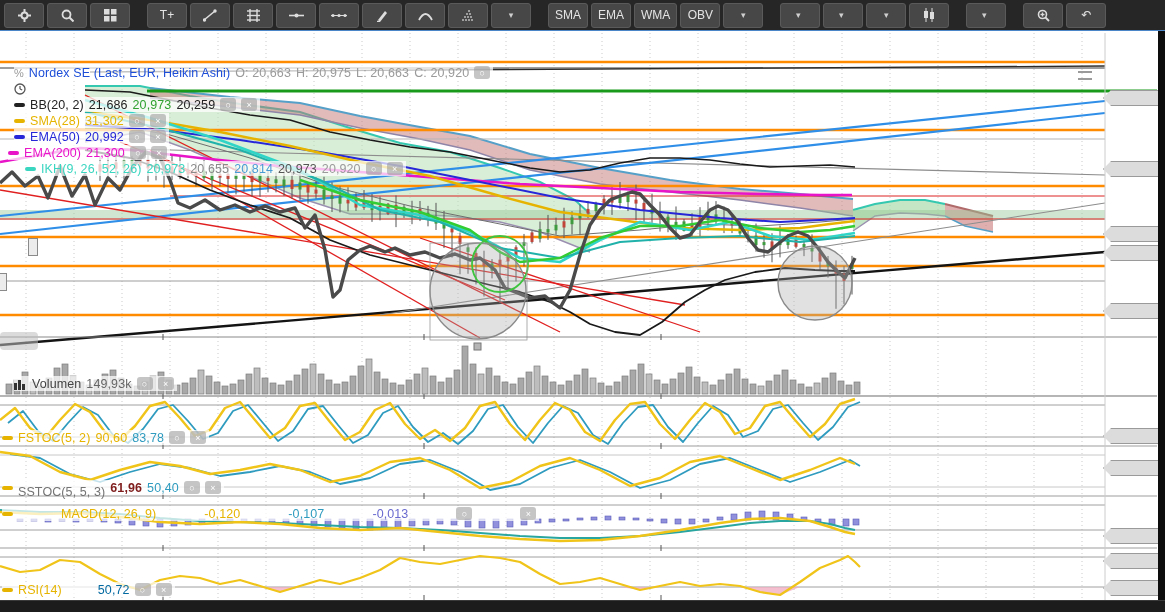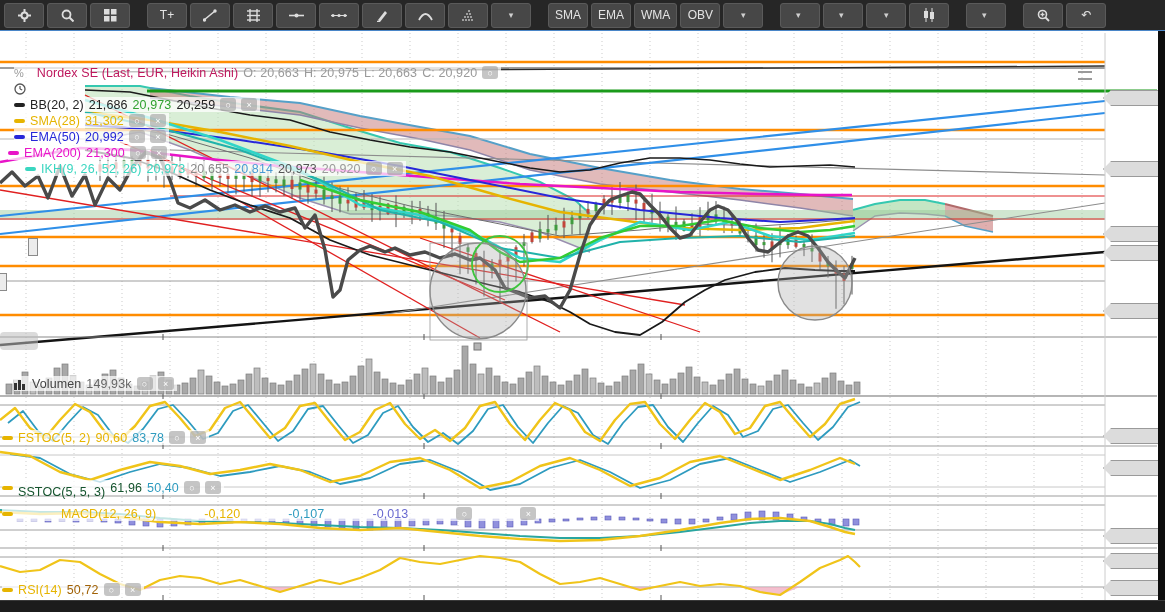--- a/index.html
+++ b/index.html
@@ -708,21 +708,21 @@
         <line x1="1105" y1="33" x2="1105" y2="600" stroke="#cccccc" stroke-width="1"></line>
         <g>
           <text x="155" y="333" fill="#7a7a7a" font-size="11px"></text>
           <text x="421" y="333" fill="#7a7a7a" font-size="11px"></text>
           <text x="655" y="333" fill="#7a7a7a" font-size="11px"></text>
         </g>
       </svg>
     <div id="overlays">
         <div class="lrow" style="top:34px;left:14px;">
           <span style="color:#9a9a9a;font-size:11px;">%</span>
-          <span class="seg" style="color:#be185d;margin-left:8px;">Nordex SE (Last, EUR, Heikin Ashi)</span>
+          <span class="seg" style="color:#1d4ed8;">Nordex SE (Last, EUR, Heikin Ashi)</span>
           <span class="seg" style="color:#9a9a9a;">O: 20,663</span>
           <span class="seg" style="color:#9a9a9a;">H: 20,975</span>
           <span class="seg" style="color:#9a9a9a;">L: 20,663</span>
           <span class="seg" style="color:#9a9a9a;">C: 20,920</span>
           <span class="mini">○</span>
         </div>
         <div class="lrow" style="top:50px;left:14px;">
           <svg width="12" height="12">
             <circle cx="6" cy="6" r="5" fill="none" stroke="#555" stroke-width="1.3"></circle>
             <line x1="6" y1="6" x2="6" y2="3" stroke="#555" stroke-width="1.2"></line>
@@ -786,39 +786,39 @@
         <div class="lrow" style="top:399px;left:2px;">
           <span class="dash" style="background:#e6b400;"></span>
           <span class="seg" style="color:#e6b400;">FSTOC(5, 2)</span>
           <span class="seg" style="color:#e6b400;">90,60</span>
           <span class="seg" style="color:#2e9bbf;">83,78</span>
           <span class="mini">○</span>
           <span class="mini">×</span>
         </div>
         <div class="lrow" style="top:449px;left:2px;">
           <span class="dash" style="background:#e6b400;"></span>
-          <span class="seg" style="color:#14532d;margin-top:8px;">SSTOC(5, 5, 3)</span>
-          <span class="seg" style="color:#14532d;">61,96</span>
+          <span class="seg" style="color:#737373;margin-top:8px;">SSTOC(5, 5, 3)</span>
+          <span class="seg" style="color:#7f1d1d;font-weight:bold;">61,96</span>
           <span class="seg" style="color:#2e9bbf;">50,40</span>
           <span class="mini">○</span>
           <span class="mini">×</span>
         </div>
         <div class="lrow" style="top:475px;left:2px;gap:48px;">
           <span class="dash" style="background:#e6b400;"></span>
           <span class="seg" style="color:#e6b400;">MACD(12, 26, 9)</span>
           <span class="seg" style="color:#e6b400;">-0,120</span>
           <span class="seg" style="color:#2e9bbf;">-0,107</span>
           <span class="seg" style="color:#6a6ad0;">-0,013</span>
           <span class="mini">○</span>
           <span class="mini">×</span>
         </div>
         <div class="lrow" style="top:551px;left:2px;">
           <span class="dash" style="background:#e6b400;"></span>
           <span class="seg" style="color:#e6b400;">RSI(14)</span>
-          <span class="seg" style="color:#a16207;">50,72</span>
+          <span class="seg" style="color:#0369a1;margin-left:31px;">50,72</span>
           <span class="mini">○</span>
           <span class="mini">×</span>
         </div>
         <div class="annbox" style="left:28px;top:207px;"></div>
         <div class="annbox" style="left:-3px;top:242px;"></div>
         <div id="expander"></div>
         <div class="tag" style="top:59px;"></div>
         <div class="tag" style="top:130px;"></div>
         <div class="tag" style="top:195px;"></div>
         <div class="tag" style="top:214px;"></div>

